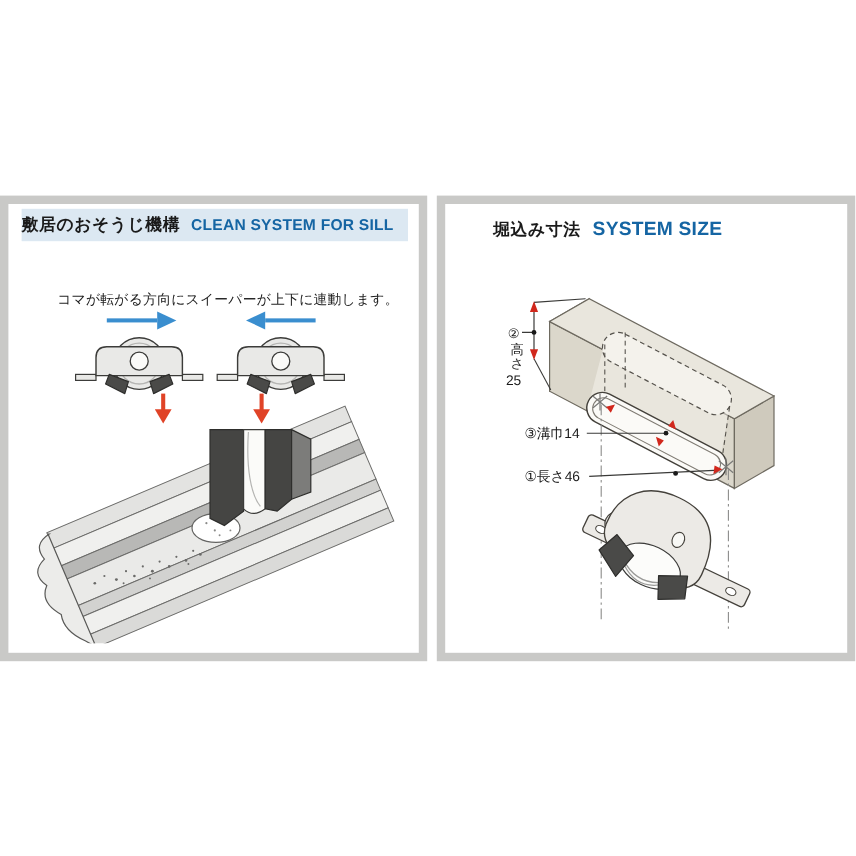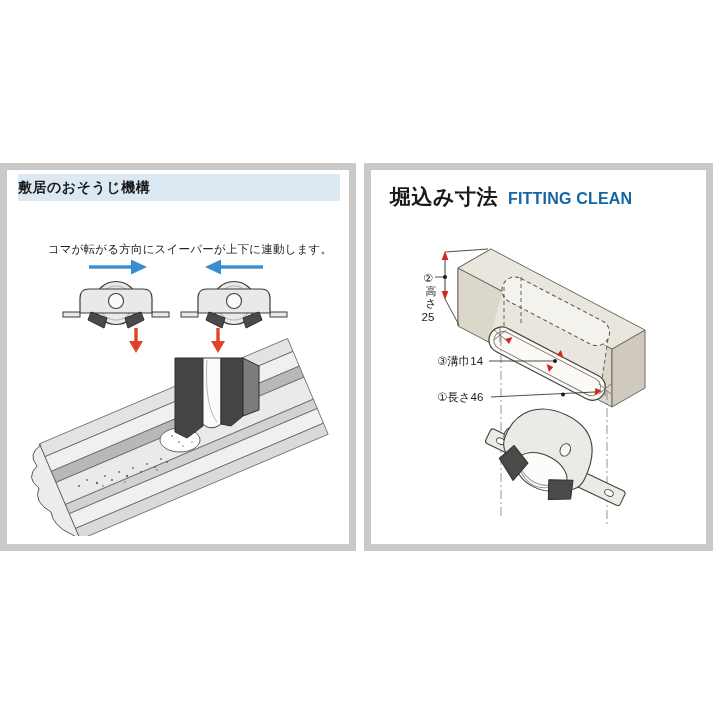--- a/index.html
+++ b/index.html
@@ -7,37 +7,38 @@
           font-family:"Liberation Sans","DejaVu Sans",sans-serif;}
   .panel{position:absolute;top:163px;height:388px;background:#ffffff;
          border:7px solid #c9c9c7;box-sizing:border-box;}
   .panel.left{left:0;width:356px;}
   .panel.right{left:364px;width:349px;}
   .band{position:absolute;left:11px;right:9px;top:4px;height:27px;background:#dce8f2;
         display:flex;align-items:center;padding-left:0;gap:9px;box-sizing:border-box;white-space:nowrap;}
   .title-ja{font-size:14px;font-weight:bold;color:#1a1a1a;letter-spacing:0.5px;}
   .title-en{font-size:13px;font-weight:bold;color:#1565a3;letter-spacing:0.2px;}
   .plain-header{position:absolute;left:19px;top:13px;display:flex;align-items:baseline;gap:10px;white-space:nowrap;}
-  .plain-header .title-ja{font-size:21px;}
+  .plain-header .title-ja{font-size:14px;margin-left:21px;}
   .plain-header .title-en{font-size:16px;}
   .caption{position:absolute;top:60px;left:0;width:100%;margin:12px;text-align:center;
            font-size:11.5px;color:#222222;letter-spacing:0.2px;}
   svg{position:absolute;display:block;}
   svg.left-diagram{top:70px;left:0;}
   svg.right-diagram{top:55px;left:0;}
   svg text{font-family:"Liberation Sans","DejaVu Sans",sans-serif;fill:#1a1a1a;}
 </style>
 </head>
 <body>
 
 <div class="canvas">
 
   <section class="panel left">
     <header class="band">
       <span class="title-ja">敷居のおそうじ機構</span>
+      <span class="title-en">CLEAN SYSTEM FOR SILL</span>
     </header>
     <p class="caption">コマが転がる方向にスイーパーが上下に連動します。</p>
 
     <svg class="left-diagram" width="342" height="296" viewBox="0 0 342 296">
       <defs>
         <g id="roller-side">
 
           <rect x="-53" y="11" width="17" height="5" fill="#e9e9e7" stroke="#3c3c3a" stroke-width="1"></rect>
           <rect x="36" y="11" width="17" height="5" fill="#e9e9e7" stroke="#3c3c3a" stroke-width="1"></rect>
 
@@ -126,21 +127,21 @@
           <polygon points="214,118 236,118 236,176 224,186 214,184" fill="#454543" stroke="#2e2e2c" stroke-width="1"></polygon>
           <polygon points="236,118 252,126 252,170 236,176" fill="#7c7c7a" stroke="#2e2e2c" stroke-width="1"></polygon>
         </g>
       </g>
     </svg>
   </section>
 
   <section class="panel right">
     <header class="plain-header">
       <span class="title-ja">堀込み寸法</span>
-      <span class="title-en">FITTING CLEAN</span>
+      <span class="title-en">SYSTEM SIZE</span>
     </header>
 
     <svg class="right-diagram" width="335" height="315" viewBox="0 0 335 315">
 
       <g stroke="#6e6a60" stroke-width="1">
         <polygon points="87,43 120,24 122,102 87,101" fill="#d5d0c4"></polygon>
         <polygon points="87,43 241,124 241,182 87,101" fill="#dbd7cb"></polygon>
         <polygon points="241,124 274,105 274,163 241,182" fill="#cfcabd"></polygon>
         <polygon points="87,43 120,24 274,105 241,124" fill="#e9e6dd"></polygon>
       </g>

